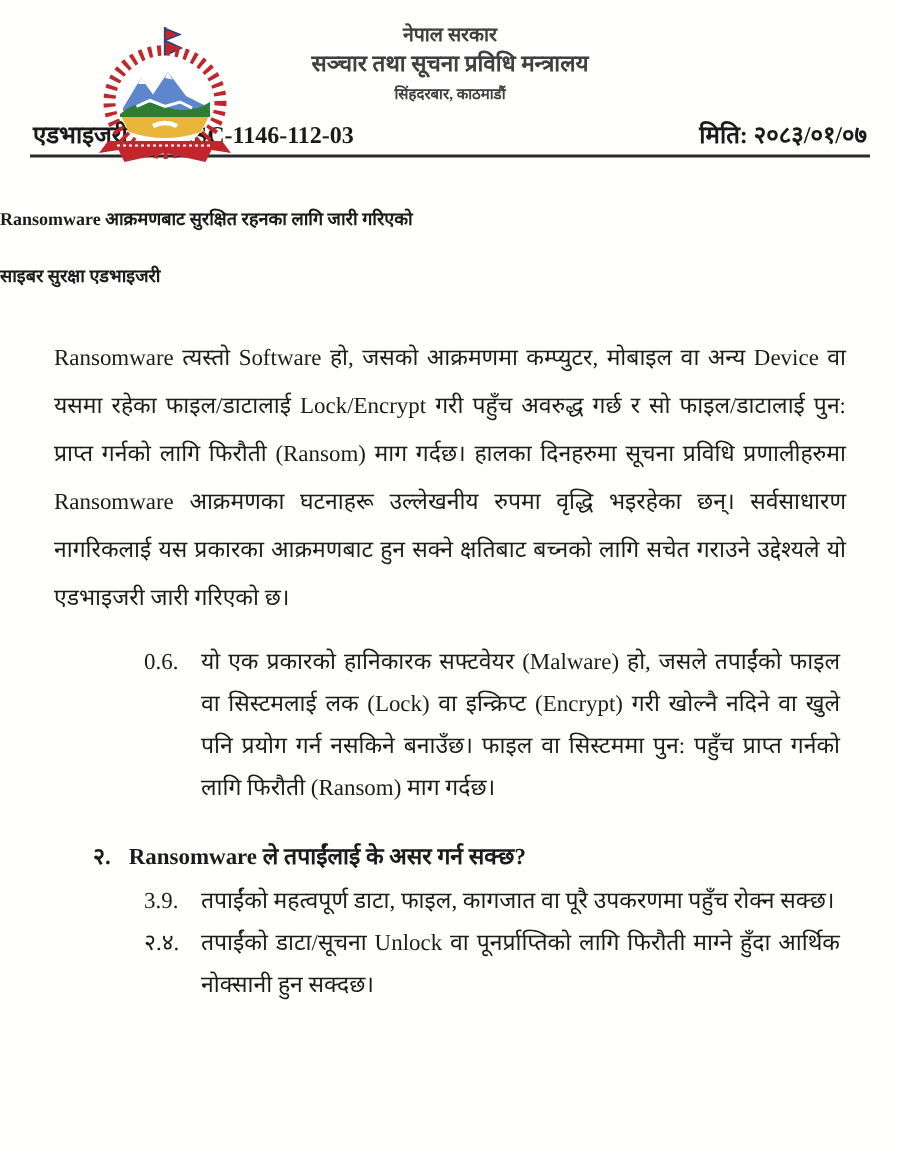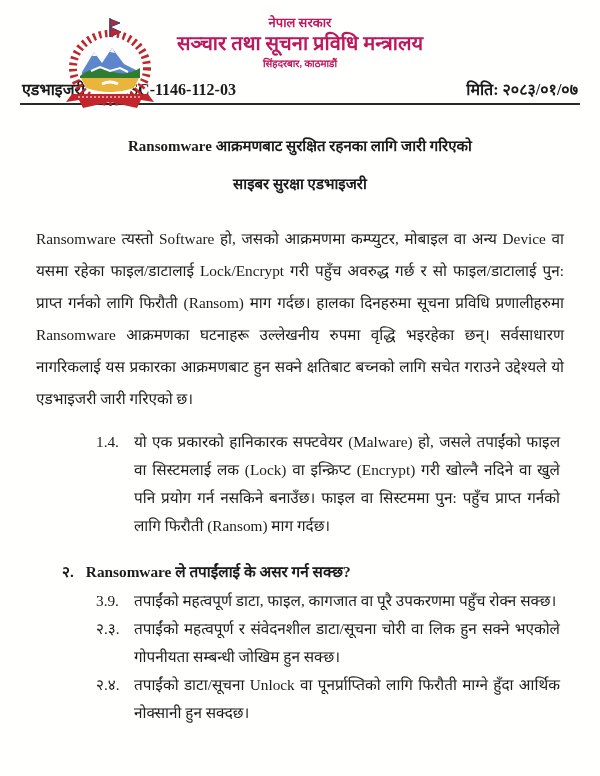--- a/index.html
+++ b/index.html
@@ -13,38 +13,38 @@
     position: relative;
     width: 600px; height: 776px;
     background: #fffffe;
     padding-top: 14px;
   }
   
   .emblem {
     position: absolute; left: 64px; top: 16px;
     width: 92px; height: 98px;
   }
-  .head-text { text-align: center; color: #be185d; }
+  .head-text { text-align: center; color: #404040; }
   .gov     { font-size: 13px; font-weight: bold; line-height: 18px; }
-  .ministry{ font-size: 20px; font-weight: bold; line-height: 23px; }
+  .ministry{ font-size: 15px; font-weight: bold; line-height: 23px; }
   .center  { font-size: 26px; font-weight: 500; line-height: 36px; letter-spacing: 1px; }
   .address { font-size: 10px; font-weight: bold; line-height: 18px; }
   
   .meta-row {
     display: flex; justify-content: space-between; align-items: baseline;
     padding: 0 22px; margin-top: 5px;
     font-size: 16px; font-weight: 600;
   }
   .rule {
     height: 0; border-top: 2.5px solid #2a2a2a;
     margin: 3px 20px 0 20px;
   }
   
   .doc-title {
-    text-align: center; font-weight: bold; font-size: 15px;
+    font-weight: bold; font-size: 12px;
     margin-top: 22px; line-height: 38px;
   }
   
   .body-text { padding: 0 36px; }
   .intro {
     margin-top: 20px;
     font-size: 15.3px; line-height: 32px;
     text-align: justify;
   }
   .section { margin-top: 13px; }
@@ -109,41 +109,37 @@
     <div>साइबर सुरक्षा एडभाइजरी</div>
   </div>
 
   <div class="body-text">
 
     <p class="intro">Ransomware त्यस्तो Software हो, जसको आक्रमणमा कम्प्युटर, मोबाइल वा अन्य Device वा यसमा रहेका फाइल/डाटालाई Lock/Encrypt गरी पहुँच अवरुद्ध गर्छ र सो फाइल/डाटालाई पुन: प्राप्त गर्नको लागि फिरौती (Ransom) माग गर्दछ। हालका दिनहरुमा सूचना प्रविधि प्रणालीहरुमा Ransomware आक्रमणका घटनाहरू उल्लेखनीय रुपमा वृद्धि भइरहेका छन्। सर्वसाधारण नागरिकलाई यस प्रकारका आक्रमणबाट हुन सक्ने क्षतिबाट बच्नको लागि सचेत गराउने उद्देश्यले यो एडभाइजरी जारी गरिएको छ।</p>
 
     <div class="section">
       <div class="items">
         <div class="item">
-          <span class="item-num">1.4.</span>
+          <span class="item-num">0.6.</span>
           <span class="item-text">यो एक प्रकारको हानिकारक सफ्टवेयर (Malware) हो, जसले तपाईंको फाइल वा सिस्टमलाई लक (Lock) वा इन्क्रिप्ट (Encrypt) गरी खोल्नै नदिने वा खुले पनि प्रयोग गर्न नसकिने बनाउँछ। फाइल वा सिस्टममा पुन: पहुँच प्राप्त गर्नको लागि फिरौती (Ransom) माग गर्दछ।</span>
         </div>
       </div>
     </div>
 
     <div class="section section-2">
       <div class="sec-head">
         <span class="sec-num">२.</span>
         <span>Ransomware ले तपाईंलाई के असर गर्न सक्छ?</span>
       </div>
       <div class="items">
         <div class="item">
           <span class="item-num">3.9.</span>
           <span class="item-text">तपाईंको महत्वपूर्ण डाटा, फाइल, कागजात वा पूरै उपकरणमा पहुँच रोक्न सक्छ।</span>
         </div>
         <div class="item">
-          <span class="item-num">२.३.</span>
-          <span class="item-text">तपाईंको महत्वपूर्ण र संवेदनशील डाटा/सूचना चोरी वा लिक हुन सक्ने भएकोले गोपनीयता सम्बन्धी जोखिम हुन सक्छ।</span>
-        </div>
-        <div class="item">
           <span class="item-num">२.४.</span>
           <span class="item-text">तपाईंको डाटा/सूचना Unlock वा पूनर्प्राप्तिको लागि  फिरौती माग्ने हुँदा आर्थिक नोक्सानी हुन सक्दछ।</span>
         </div>
       </div>
     </div>
 
   </div>
 </div>
 
 </body></html>

